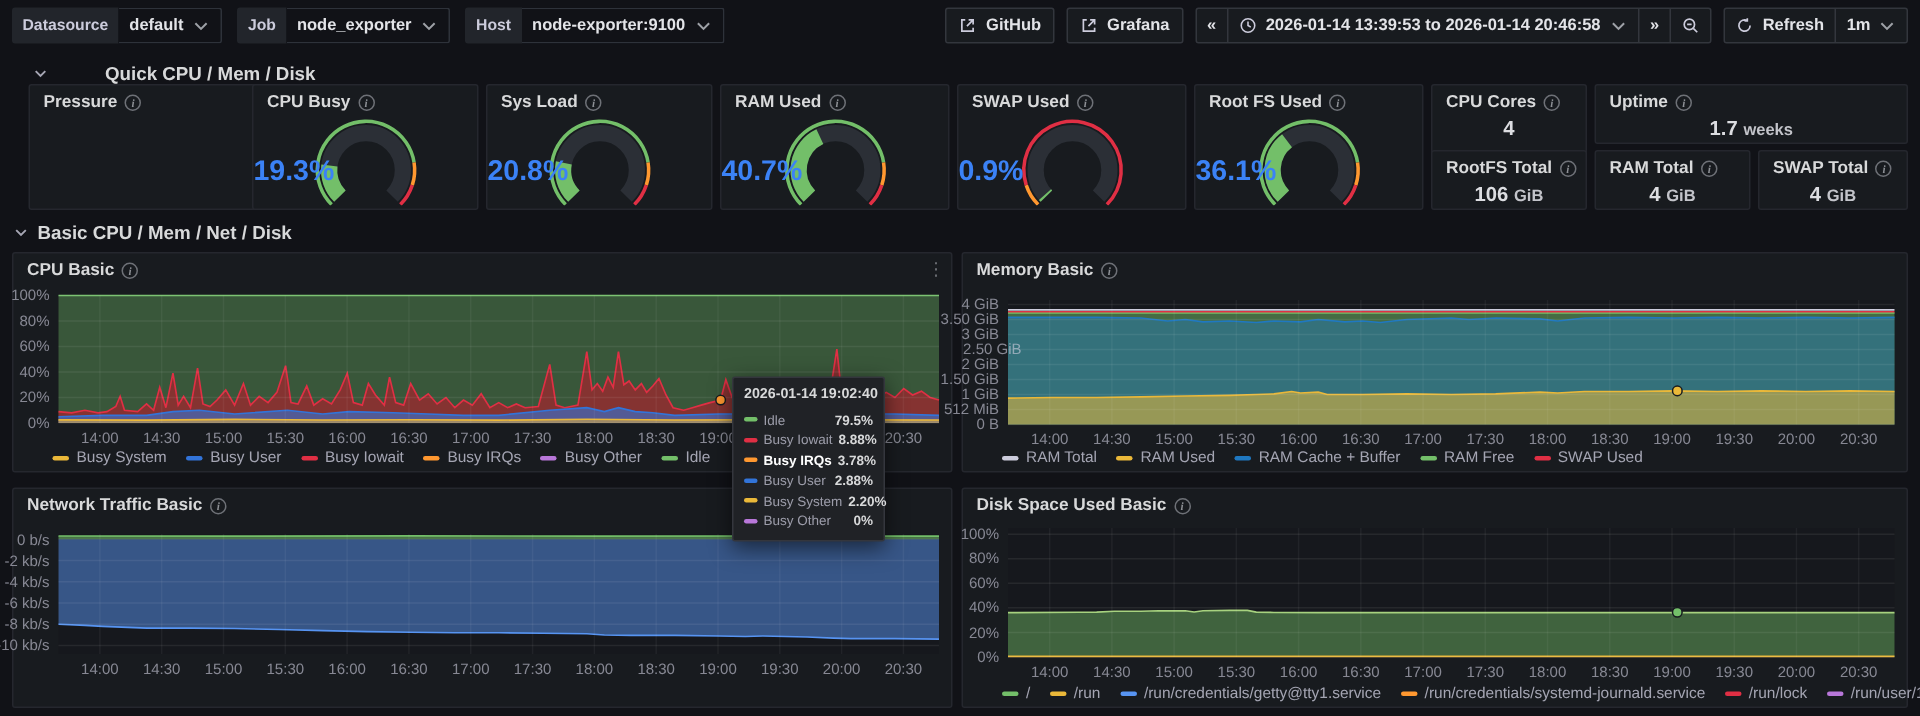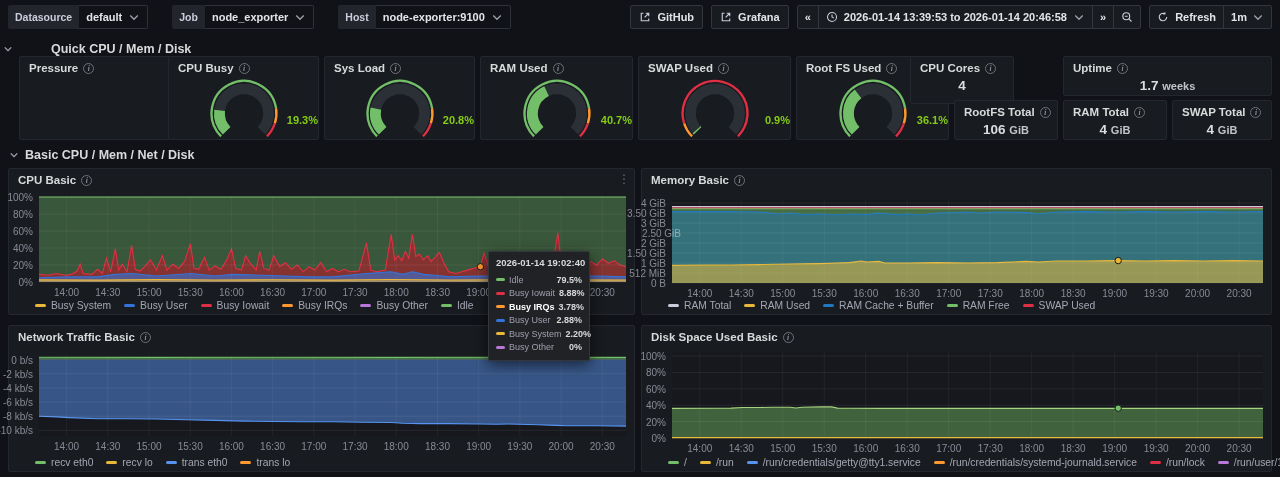--- a/index.html
+++ b/index.html
@@ -48,22 +48,22 @@
   #pressure-rows { position:absolute; left:9px; right:8px; top:25px; }
   .prow { display:flex; align-items:center; height:13px; margin-bottom:6px; gap:6px; }
   .prow .plabel { width:27px; text-align:right; font-size:10.5px; color:#c7c8cc; }
   .prow .pbar { flex:1; height:13px; background:#22252b; border-radius:1px; position:relative; overflow:hidden; }
   .prow .pfill { position:absolute; left:0; top:0; bottom:0; background:rgba(115,191,105,.32);
     border-right:2px solid #73bf69; }
   .prow .pval { width:36px; text-align:right; font-size:10.5px; color:#73bf69; font-weight:600; }
 
   
   .gauge-svg { position:absolute; left:50%; transform:translateX(-50%); bottom:2px; }
-  .gauge-value { position:absolute; left:0; right:0; bottom:13px; text-align:right;
-    color:#84cc16; font-size:11px; font-weight:700; }
+  .gauge-value { position:absolute; left:0; right:0; bottom:13px; text-align:left;
+    color:#3b82f6; font-size:19px; font-weight:700; }
 
   
   .stat-value { position:absolute; left:0; right:0; top:21px; text-align:center;
     font-size:13.5px; font-weight:700; color:#dcdde1; }
   .stat-value .unit { font-size:11px; font-weight:700; color:#c3c4ca; }
 
   
   .chart-mount { position:absolute; inset:0; }
   .axis-label { position:absolute; font-size:10px; color:rgba(204,204,220,.62); white-space:nowrap; }
   .legend { position:absolute; left:26px; bottom:3px; display:flex; gap:13px; align-items:center; }
@@ -82,21 +82,21 @@
   .trow .tlabel { flex:1; white-space:nowrap; }
   .trow .tval { font-weight:700; color:#d8d9da; }
   .trow.hl .tlabel { color:#fff; font-weight:700; }
 </style>
 </head>
 <body>
 
 <div id="page">
 
   <div id="topbar">
-    <div id="variables" style="display: flex; gap: 24px;">
+    <div id="variables" style="display: flex; gap: 10px;">
         <div class="varchip">
           <span class="vlabel">Datasource</span>
           <span class="vvalue">
             <span>default</span>
             <svg viewBox="0 0 16 16" class="icon12">
               <path d="M3 6 L8 11 L13 6" fill="none" stroke="#9da0a6" stroke-width="1.8"></path>
             </svg>
           </span>
         </div>
         <div class="varchip">
@@ -161,21 +161,21 @@
           <div class="sep">
             <span style="margin-right: 5px;">1m</span>
             <svg viewBox="0 0 16 16" class="icon12">
               <path d="M3 6 L8 11 L13 6" fill="none" stroke="#9da0a6" stroke-width="1.8"></path>
             </svg>
           </div>
         </div>
       </div>
   </div>
 
-  <div class="section-head" style="left:4px; top:42px;gap:39px;">
+  <div class="section-head" style="left:23px; top:42px;gap:39px;">
     <svg class="chev" viewBox="0 0 10 8">
         <path d="M1 2 L5 6 L9 2" fill="none" stroke="#ccccdc" stroke-width="1.6"></path>
       </svg>
     <span>Quick CPU / Mem / Disk</span>
   </div>
   <div class="section-head" style="left:10px; top:148px;">
     <svg class="chev" viewBox="0 0 10 8">
         <path d="M1 2 L5 6 L9 2" fill="none" stroke="#ccccdc" stroke-width="1.6"></path>
       </svg>
     <span>Basic CPU / Mem / Net / Disk</span>
@@ -253,21 +253,21 @@
           <path d="M36.67 63.33 A33 33 0 1 1 92.59 34.84" fill="none" stroke="#73bf69" stroke-width="2.4"></path>
           <path d="M92.59 34.84 A33 33 0 0 1 91.38 50.20" fill="none" stroke="#ff9830" stroke-width="2.4"></path>
           <path d="M91.38 50.20 A33 33 0 0 1 83.33 63.33" fill="none" stroke="#e02f44" stroke-width="2.4"></path>
           <path d="M42.32 57.68 A25 25 0 1 1 77.68 57.68" fill="none" stroke="#2b2f36" stroke-width="11"></path>
           <path d="M42.32 57.68 A25 25 0 0 1 44.77 20.17" fill="none" stroke="#73bf69" stroke-width="11"></path>
         </svg>
         <div class="gauge-value">36.1%</div>
       </div>
     </div>
   <div id="stats-mount">
-      <div class="panel" style="left: 910px; top: 56px; width: 104px; height: 48px; padding-left: 32px;">
+      <div class="panel" style="left: 954px; top: 56px; width: 104px; height: 48px; padding-left: 32px;">
         <div class="phead">
           <span>CPU Cores</span>
           <span class="info-i">i</span>
         </div>
         <div class="stat-value"><span>4</span> <span class="unit"></span></div>
       </div>
       <div class="panel" style="left: 1063px; top: 56px; width: 209px; height: 40px;">
         <div class="phead">
           <span>Uptime</span>
           <span class="info-i">i</span>
@@ -518,38 +518,20 @@
         <span class="axis-label" style="left: 206.419px; top: 115px; width: 32px; text-align: center;">16:00</span>
         <span class="axis-label" style="left: 247.626px; top: 115px; width: 32px; text-align: center;">16:30</span>
         <span class="axis-label" style="left: 288.833px; top: 115px; width: 32px; text-align: center;">17:00</span>
         <span class="axis-label" style="left: 330.041px; top: 115px; width: 32px; text-align: center;">17:30</span>
         <span class="axis-label" style="left: 371.248px; top: 115px; width: 32px; text-align: center;">18:00</span>
         <span class="axis-label" style="left: 412.456px; top: 115px; width: 32px; text-align: center;">18:30</span>
         <span class="axis-label" style="left: 453.663px; top: 115px; width: 32px; text-align: center;">19:00</span>
         <span class="axis-label" style="left: 494.87px; top: 115px; width: 32px; text-align: center;">19:30</span>
         <span class="axis-label" style="left: 536.078px; top: 115px; width: 32px; text-align: center;">20:00</span>
         <span class="axis-label" style="left: 577.285px; top: 115px; width: 32px; text-align: center;">20:30</span>
-        <div class="legend">
-          <span class="litem">
-            <span class="dash" style="background:#73bf69"></span>
-            <span>recv eth0</span>
-          </span>
-          <span class="litem">
-            <span class="dash" style="background:#eab839"></span>
-            <span>recv lo</span>
-          </span>
-          <span class="litem">
-            <span class="dash" style="background:#5794f2"></span>
-            <span>trans eth0</span>
-          </span>
-          <span class="litem">
-            <span class="dash" style="background:#ff9830"></span>
-            <span>trans lo</span>
-          </span>
-        </div>
       </div>
   </div>
   <div class="panel" style="left:641px; top:325px; width:631px; height:147px;">
     <div class="phead">
         <span>Disk Space Used Basic</span>
         <span class="info-i">i</span>
       </div>
     <div class="chart-mount" id="chart-disk">
         <svg viewBox="0 0 631 147" width="631" height="147" style="position: absolute; left: 0px; top: 0px;">
           <rect x="30" y="26" width="591" height="86" fill="#16181d"></rect>

